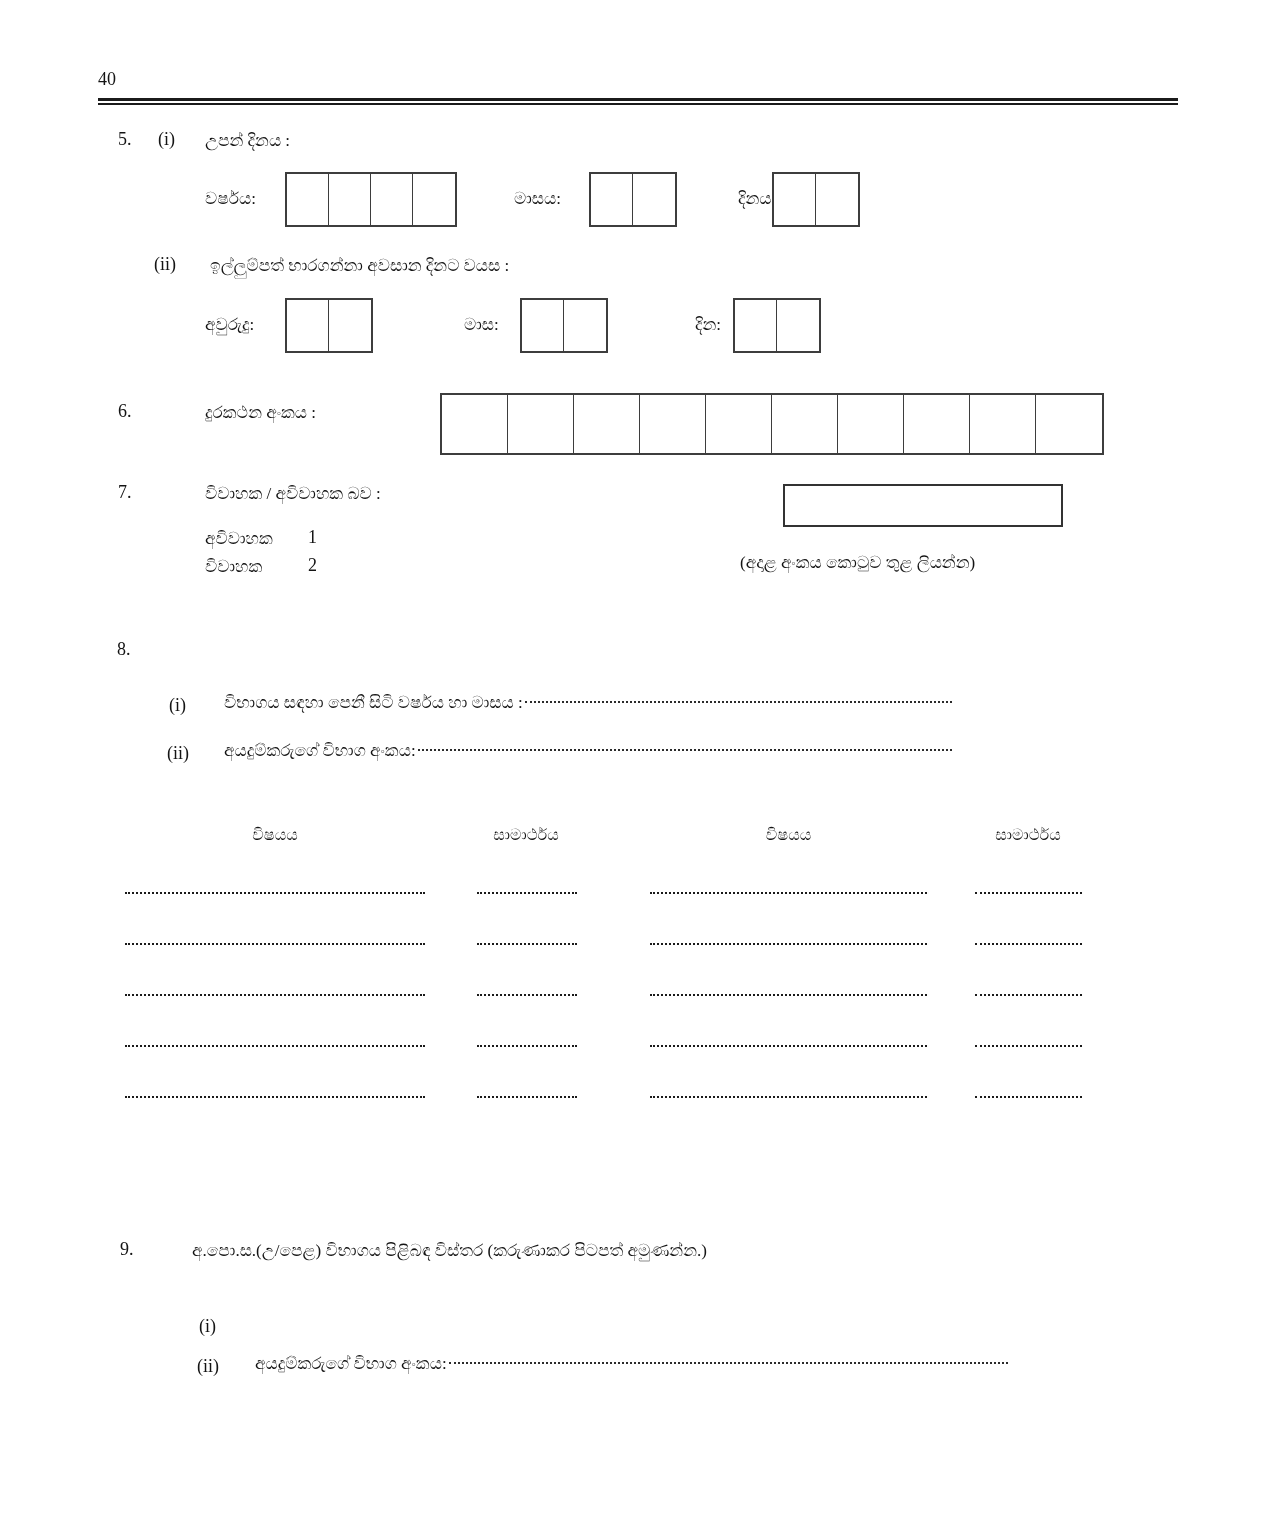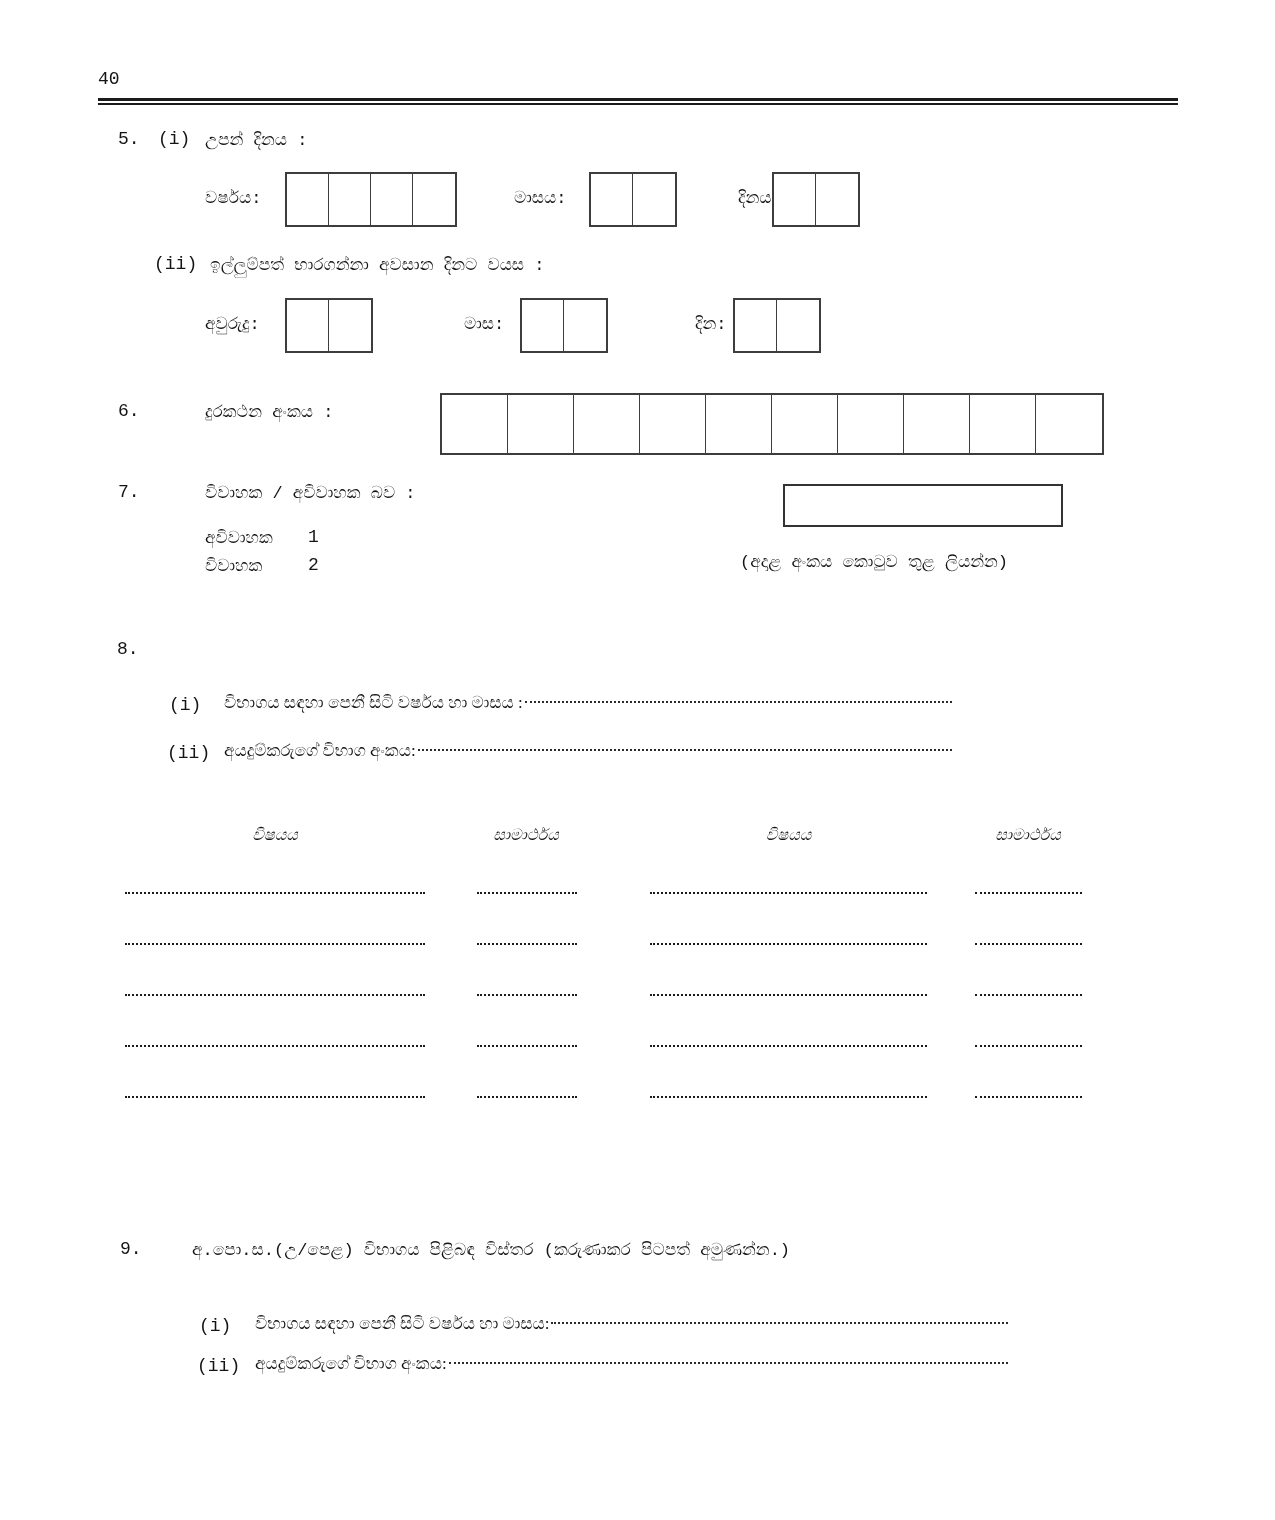--- a/index.html
+++ b/index.html
@@ -2,39 +2,39 @@
 <html><head>
 <meta charset="utf-8">
 <style>
   * { margin:0; padding:0; box-sizing:border-box; }
   html,body { background:#ffffff; }
   .page {
     position:relative; width:1275px; height:1520px; background:#fff;
     color:#141414; font-family:"Liberation Serif","DejaVu Serif",serif;
     overflow:hidden;
   }
-  .t { position:absolute; white-space:nowrap; font-size:17px; line-height:1.25;font-family:Liberation Mono, monospace; }
+  .t { position:absolute; white-space:nowrap; font-size:17px; line-height:1.25; }
   .num { font-size:18px; }
   .hdr-title {
     position:absolute; left:98px; right:98px; top:66px;
     text-align:center; font-weight:700; font-size:17.5px; white-space:nowrap;
   }
   .hdr-rule {
     position:absolute; left:98px; width:1080px; top:98px; height:7px;
     border-top:3px solid #1b1b1b; border-bottom:2px solid #1b1b1b;
   }
   .boxgroup { position:absolute; display:flex; border:2px solid #3d3d3d; background:#fff; }
   .boxgroup .cell { width:42px; height:51px; border-right:1.5px solid #3d3d3d; }
   .boxgroup.phone .cell { width:66px; height:58px; }
   .boxgroup .cell:last-child { border-right:none; }
   .singlebox { position:absolute; border:2px solid #333; background:#fff; }
   .leaderline { position:absolute; display:flex; align-items:center; }
   .leaderline .lt { white-space:nowrap; font-size:17px; line-height:1.3; }
   .leaderline .dots-fill { flex:1; border-bottom:2px dotted #2b2b2b; margin:0 2px 4px 2px; }
-  .theader { position:absolute; font-style:italic; font-size:16px; text-align:center; white-space:nowrap; }
+  .theader { position:absolute; font-size:16px; text-align:center; white-space:nowrap; }
   .rows-host { position:absolute; left:125px; top:872px; width:960px; }
   .dot-row { position:relative; height:51px; }
   .dotseg { position:absolute; top:16px; height:6px; border-bottom:2.5px dotted #1a1a1a; }
   .c1 { left:0;     width:300px; }
   .c2 { left:352px; width:100px; }
   .c3 { left:525px; width:277px; }
   .c4 { left:850px; width:107px; }
 </style>
 </head>
 <body>
@@ -163,24 +163,20 @@
         <span class="dotseg c2"></span>
         <span class="dotseg c3"></span>
         <span class="dotseg c4"></span>
       </div>
     </div>
 
   <span class="t num" style="left:120px; top:1238px">9.</span>
   <span class="t" style="left:192px; top:1240px">අ.පො.ස.(උ/පෙළ) විභාගය පිළිබඳ විස්තර (කරුණාකර පිටපත් අමුණන්න.)</span>
 
   <span class="t num" style="left:199px; top:1315px">(i)</span>
-  <div class="leaderline" style="left:255px; top:1311px; width:755px; height:27px">
-    <span class="lt">විභාගය සඳහා පෙනී සිටි වර්ෂය හා මාසය:</span>
-    <span class="dots-fill"></span>
-  </div>
 
   <span class="t num" style="left:197px; top:1355px">(ii)</span>
   <div class="leaderline" style="left:255px; top:1351px; width:755px; height:27px">
     <span class="lt">අයදුම්කරුගේ විභාග අංකය:</span>
     <span class="dots-fill"></span>
   </div>
 
 </div>
 
 </body></html>

